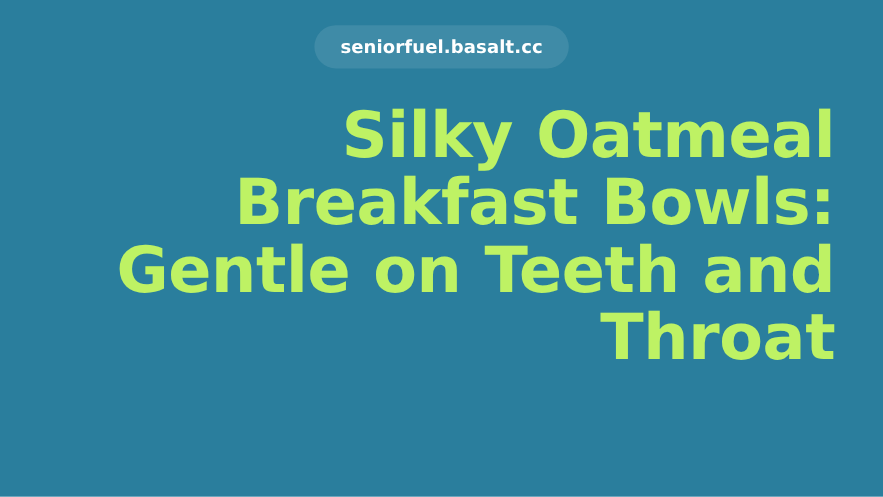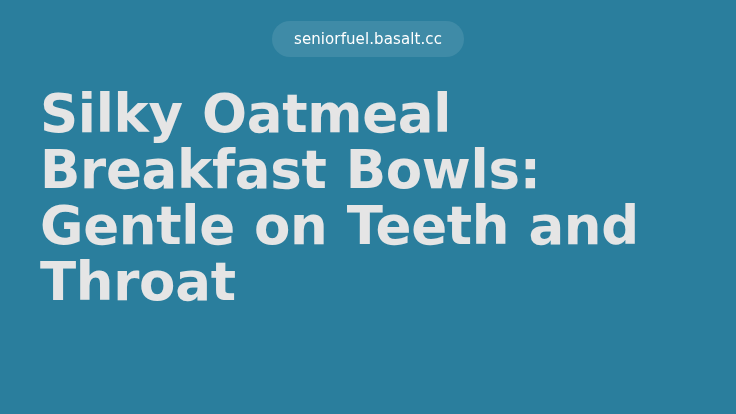--- a/index.html
+++ b/index.html
@@ -28,36 +28,36 @@
     padding: 0 22px;
     border-radius: 18px;
     background: rgba(255, 255, 255, 0.10);
     display: flex;
     align-items: center;
     justify-content: center;
   }
   .url-badge-text {
     color: #ffffff;
     font-size: 15px;
-    font-weight: normal;
+    font-weight: bold;
     letter-spacing: 0.1px;
     line-height: 1;
     white-space: nowrap;
   }
   .headline {
     margin: 0;
     padding: 0 40px;
     width: 100%;
     box-sizing: border-box;
     margin-top: 29px;
-    color: #e5e5e5;
+    color: #bef264;
     font-size: 53px;
     font-weight: bold;
     line-height: 56px;
-    text-align: left;
+    text-align: right;
     letter-spacing: -0.3px;
     word-spacing: 1px;
   }
 </style>
 </head>
 <body>
 
 <div class="card">
 
   <div class="url-badge">

